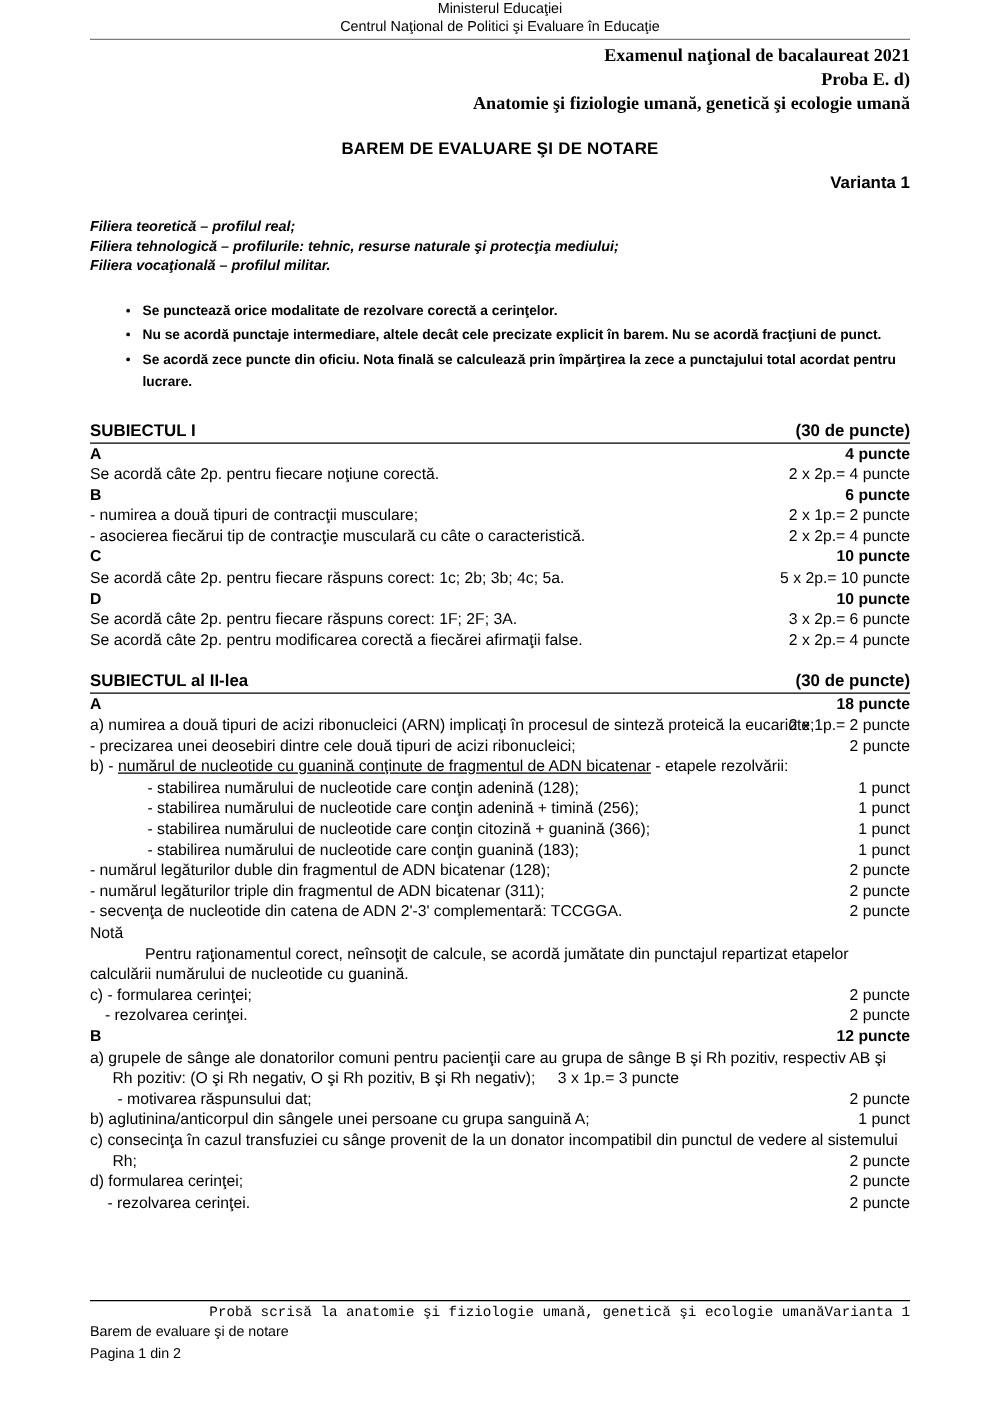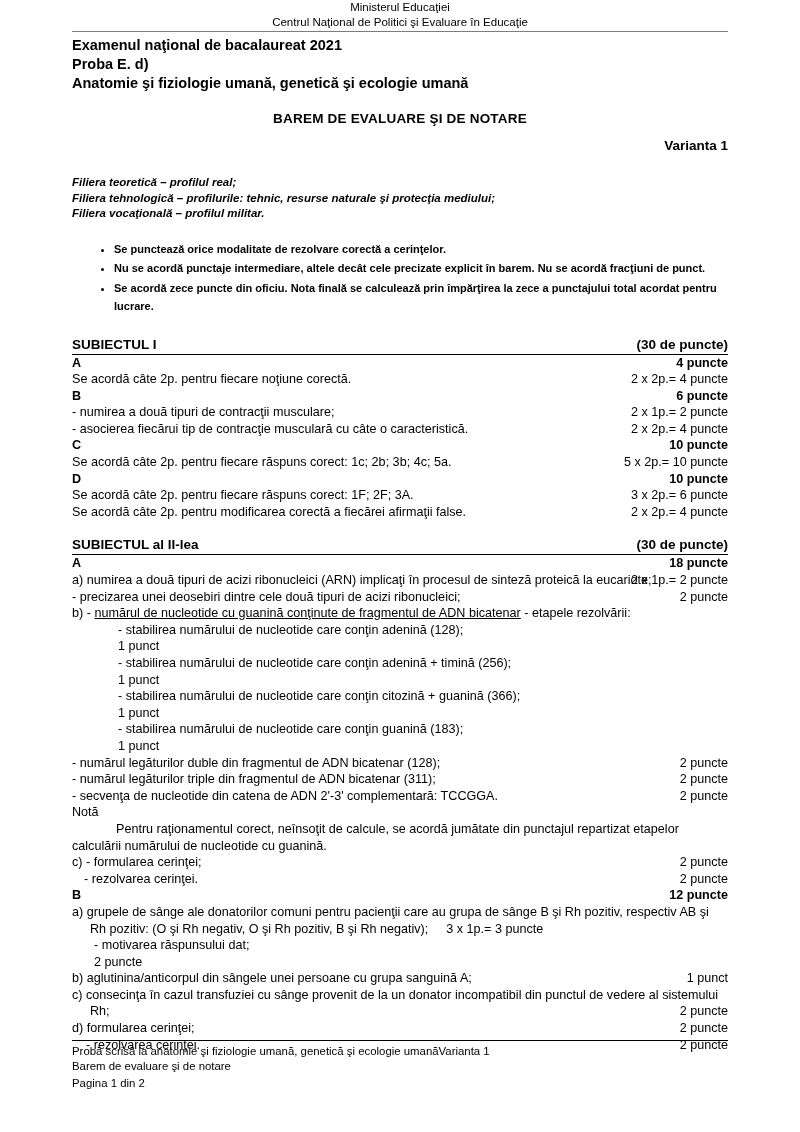--- a/index.html
+++ b/index.html
@@ -35,24 +35,25 @@
     font-size: 11.5px;
     line-height: 15px;
   }
   .hdr-rule {
     border: none;
     border-top: 1.3px solid #7d7d7d;
     margin: 1px 0 4px 0;
     height: 0;
   }
   .title-line {
-    text-align: left;
+    text-align: right;
     font-size: 14.5px;
     font-weight: bold;
     line-height: 19px;
+    font-family: Liberation Serif, serif;
   }
   .barem-title {
     text-align: center;
     font-size: 13.5px;
     font-weight: bold;
     letter-spacing: .2px;
     margin-top: 18px;
   }
   .varianta-top {
     text-align: right;
@@ -124,21 +125,20 @@
     right: 0;
     white-space: nowrap;
   }
 
   .ind-a {
     padding-left: 18px;
     text-indent: -18px;
   }
   .ind-sub {
     padding-left: 46px;
-    flex-direction: column;
   }
   .ind-dash {
     padding-left: 12px;
   }
   .nota-body {
     text-indent: 44px;
   }
   u.ul { text-decoration: underline; }
 
   
@@ -147,21 +147,22 @@
     left: 72px;
     top: 1040px;
     width: 656px;
     border-top: 1.4px solid #000;
     padding-top: 3px;
     font-size: 11.4px;
     line-height: 15px;
   }
   .footer-row {
     display: flex;
-    justify-content: flex-start;
+    justify-content: flex-end;
+    font-family: Liberation Mono, monospace;
   }
   .page-num {
     text-align: left;
     margin-top: 2px;
     font-size: 11.4px;
   }
 </style>
 </head>
 <body>
 

